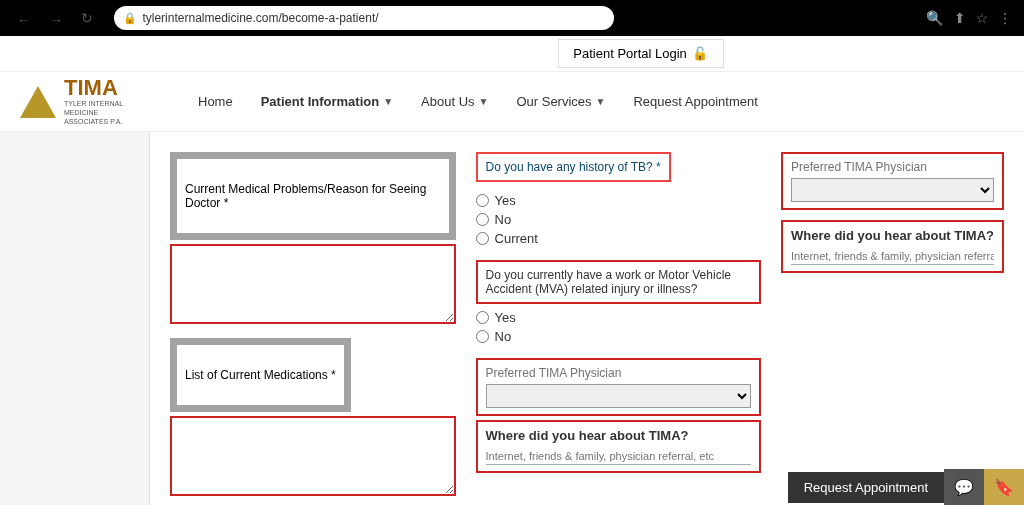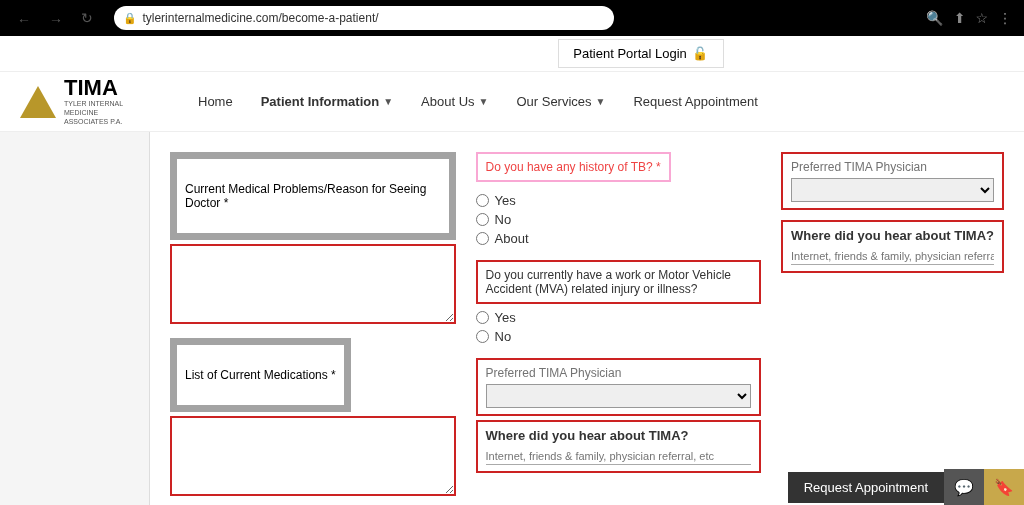--- a/index.html
+++ b/index.html
@@ -71,21 +71,21 @@
       gap: 8px;
       margin-right: 40px;
     }
     .logo-triangle {
       width: 0;
       height: 0;
       border-left: 18px solid transparent;
       border-right: 18px solid transparent;
       border-bottom: 32px solid #b8972a;
     }
-    .logo-text { font-size: 22px; font-weight: bold; color: #000000; line-height: 1; }
+    .logo-text { font-size: 22px; font-weight: bold; color: #a16207; line-height: 1; }
     .logo-subtitle { font-size: 7px; color: #555; line-height: 1.3; max-width: 80px; }
     .nav-menu {
       display: flex;
       align-items: center;
       gap: 0;
       list-style: none;
     }
     .nav-item {
       padding: 0 14px;
       font-size: 13px;
@@ -188,24 +188,24 @@
       align-items: center;
       gap: 6px;
       font-size: 13px;
       margin-bottom: 4px;
       color: #333;
     }
     .radio-item input[type="radio"] { margin: 0; }
 
     
     .question-box {
-      border: 2px solid #f9a8d4;
-      padding: 6px 8px;
-      font-size: 12px;
-      color: #ef4444;
+      border: 2px solid #ef4444;
+      padding: 6px 8px;
+      font-size: 12px;
+      color: #0c4a6e;
       margin-bottom: 6px;
       display: inline-block;
     }
 
     
     .mva-box {
       border: 2px solid #cc2222;
       padding: 6px 8px;
       font-size: 12px;
       color: #333;
@@ -388,21 +388,21 @@
             <label class="radio-item">
               <input type="radio" name="tb" value="Yes" style="">
               <span>Yes</span>
             </label>
             <label class="radio-item">
               <input type="radio" name="tb" value="No" style="">
               <span>No</span>
             </label>
             <label class="radio-item">
               <input type="radio" name="tb" value="Unsure" style="">
-              <span>About</span>
+              <span>Current</span>
             </label>
           </div>
         </div>
 
         <div class="form-field-group">
           <div class="mva-box">
             <span>Do you currently have a work or Motor Vehicle Accident (MVA) related injury or illness?</span>
           </div>
           <div class="radio-group">
             <label class="radio-item">

